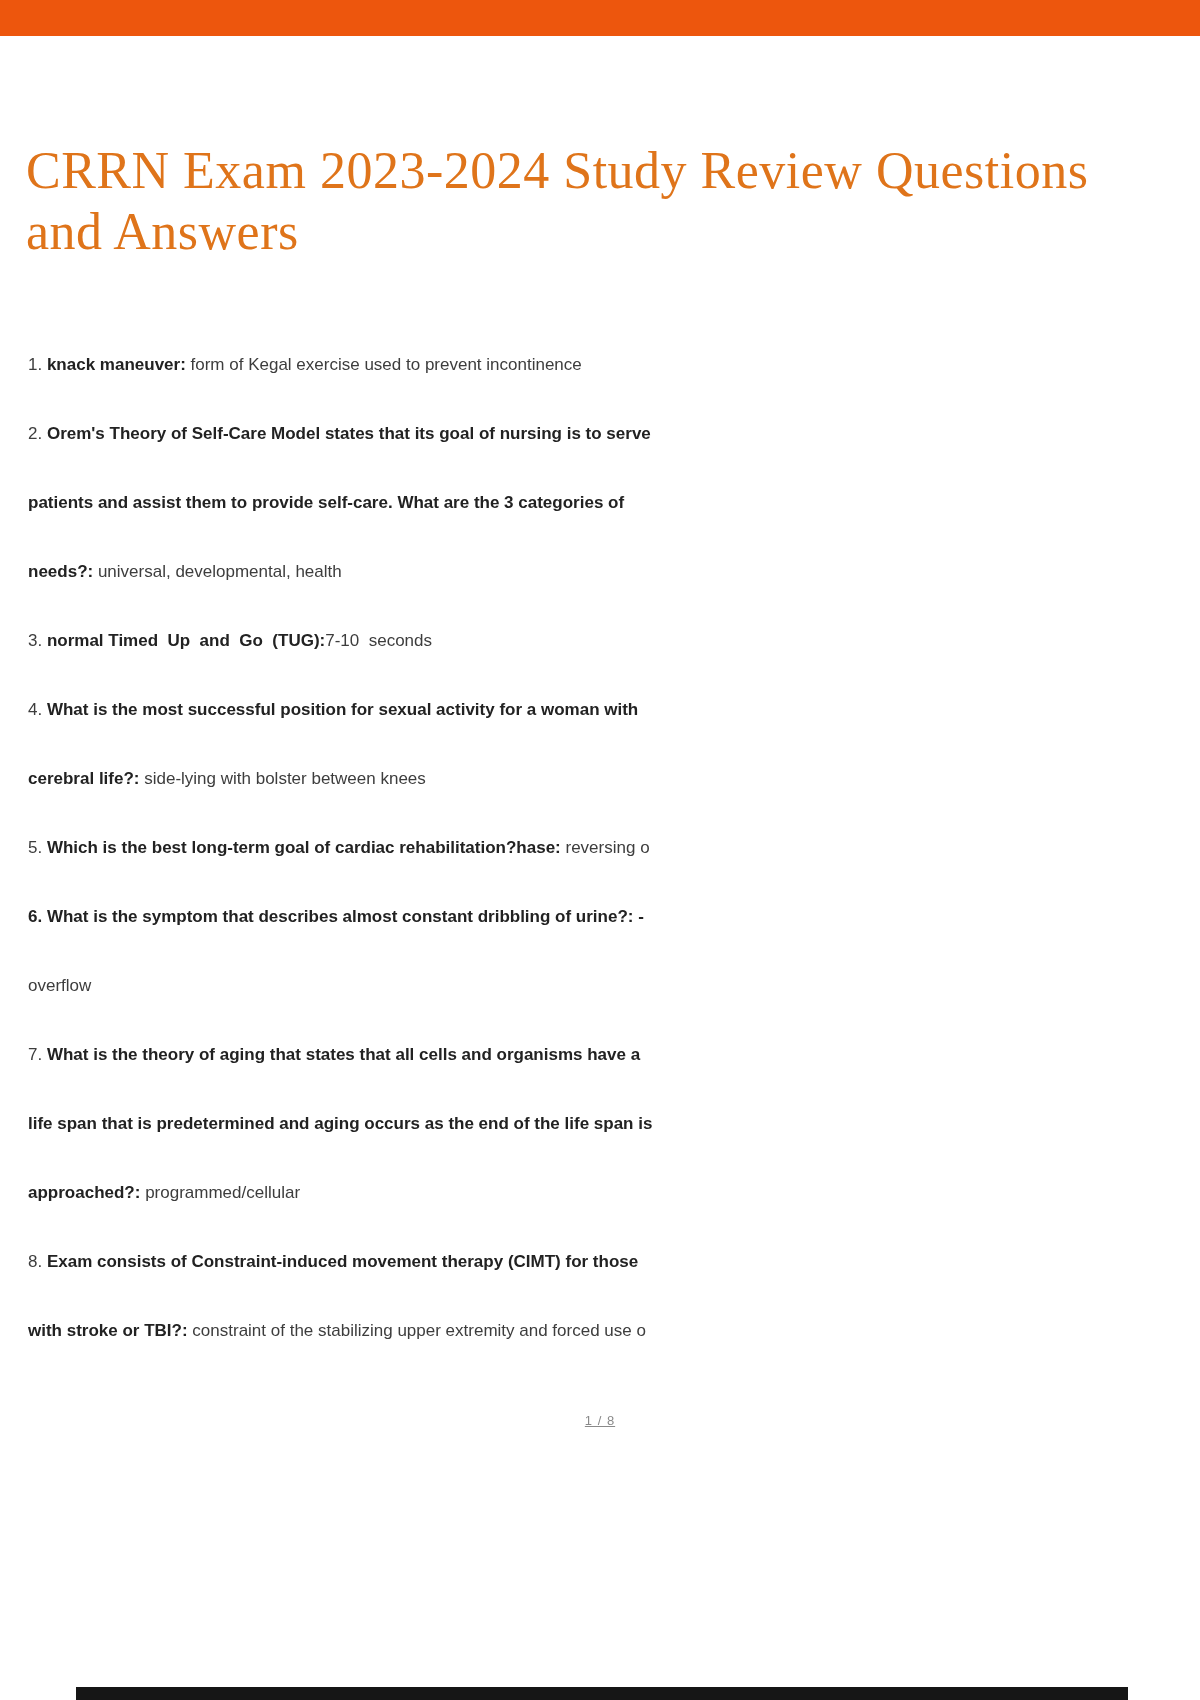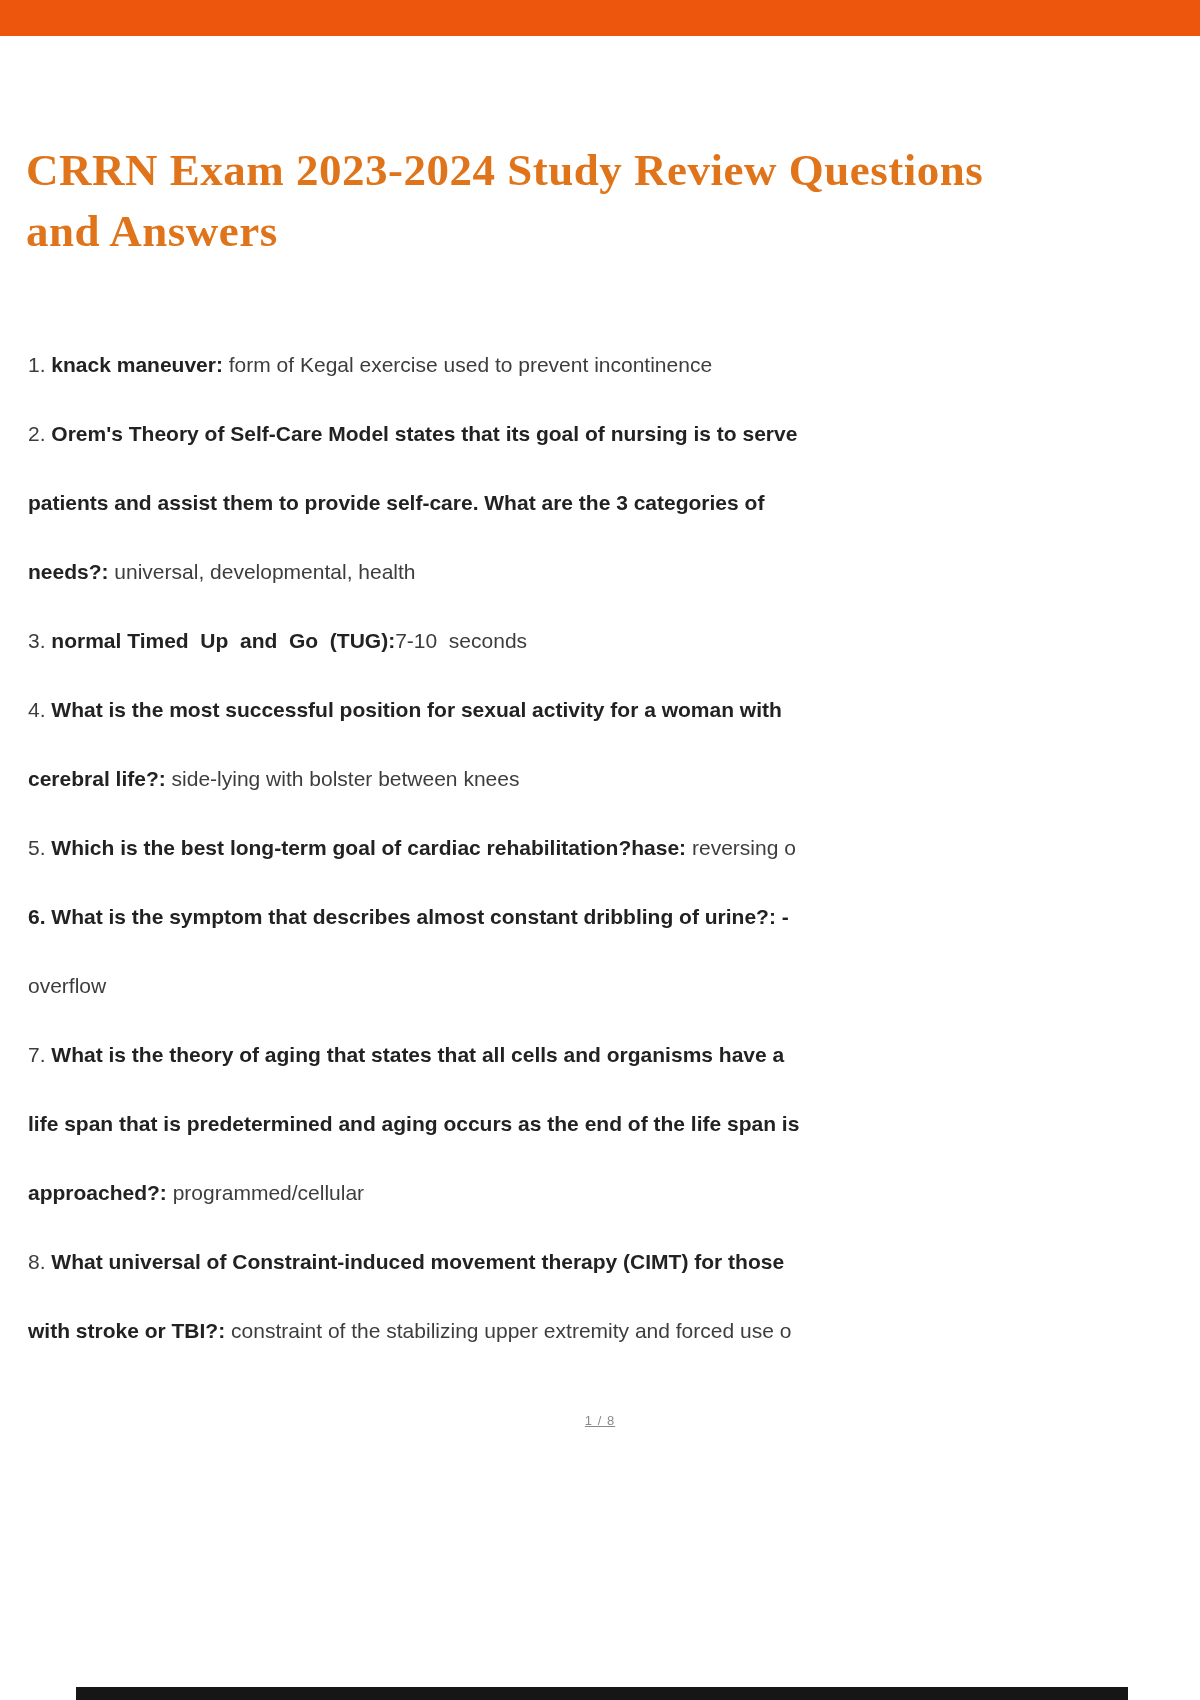--- a/index.html
+++ b/index.html
@@ -18,40 +18,40 @@
     width: 100%;
     height: 36px;
     background: #ED560D;
   }
   .title {
     position: absolute;
     top: 140px;
     left: 26px;
     width: 1150px;
     font-family: "Liberation Serif", serif;
-    font-weight: 700;
-    font-size: 45px;
+    font-weight: 400;
+    font-size: 52px;
     line-height: 61px;
     color: #DF741A;
     letter-spacing: 0.5px;
   }
   .title-line { display: block; white-space: pre; }
   .content {
     position: absolute;
     top: 330px;
     left: 28px;
     width: 1172px;
     overflow: hidden;
   }
   .qa-item { }
   .qa-line {
     white-space: pre;
     height: 69px;
     line-height: 69px;
-    font-size: 21px;
+    font-size: 17px;
     color: #3d3d3d;
     overflow: hidden;
   }
   .qa-line b {
     font-weight: 700;
     color: #222222;
   }
   .page-indicator {
     position: absolute;
     top: 1413px;
@@ -104,20 +104,20 @@
     <div class="qa-item">
       <div class="qa-line"><b>6. What is the symptom that describes almost constant dribbling of urine?: -</b></div>
       <div class="qa-line"><span>overflow</span></div>
     </div>
     <div class="qa-item">
       <div class="qa-line"><span>7. </span><b>What is the theory of aging that states that all cells and organisms have a</b></div>
       <div class="qa-line"><b>life span that is predetermined and aging occurs as the end of the life span is</b></div>
       <div class="qa-line"><b>approached?:</b><span> programmed/cellular</span></div>
     </div>
     <div class="qa-item">
-      <div class="qa-line"><span>8. </span><b>What universal of Constraint-induced movement therapy (CIMT) for those</b></div>
+      <div class="qa-line"><span>8. </span><b>Exam consists of Constraint-induced movement therapy (CIMT) for those</b></div>
       <div class="qa-line"><b>with stroke or TBI?:</b><span> constraint of the stabilizing upper extremity and forced use o</span></div>
     </div>
   </div>
 
 <div class="page-indicator">1 / 8</div>
 
 <div class="bottombar" style="background: rgb(22, 22, 22);"></div>
 
 </body></html>

